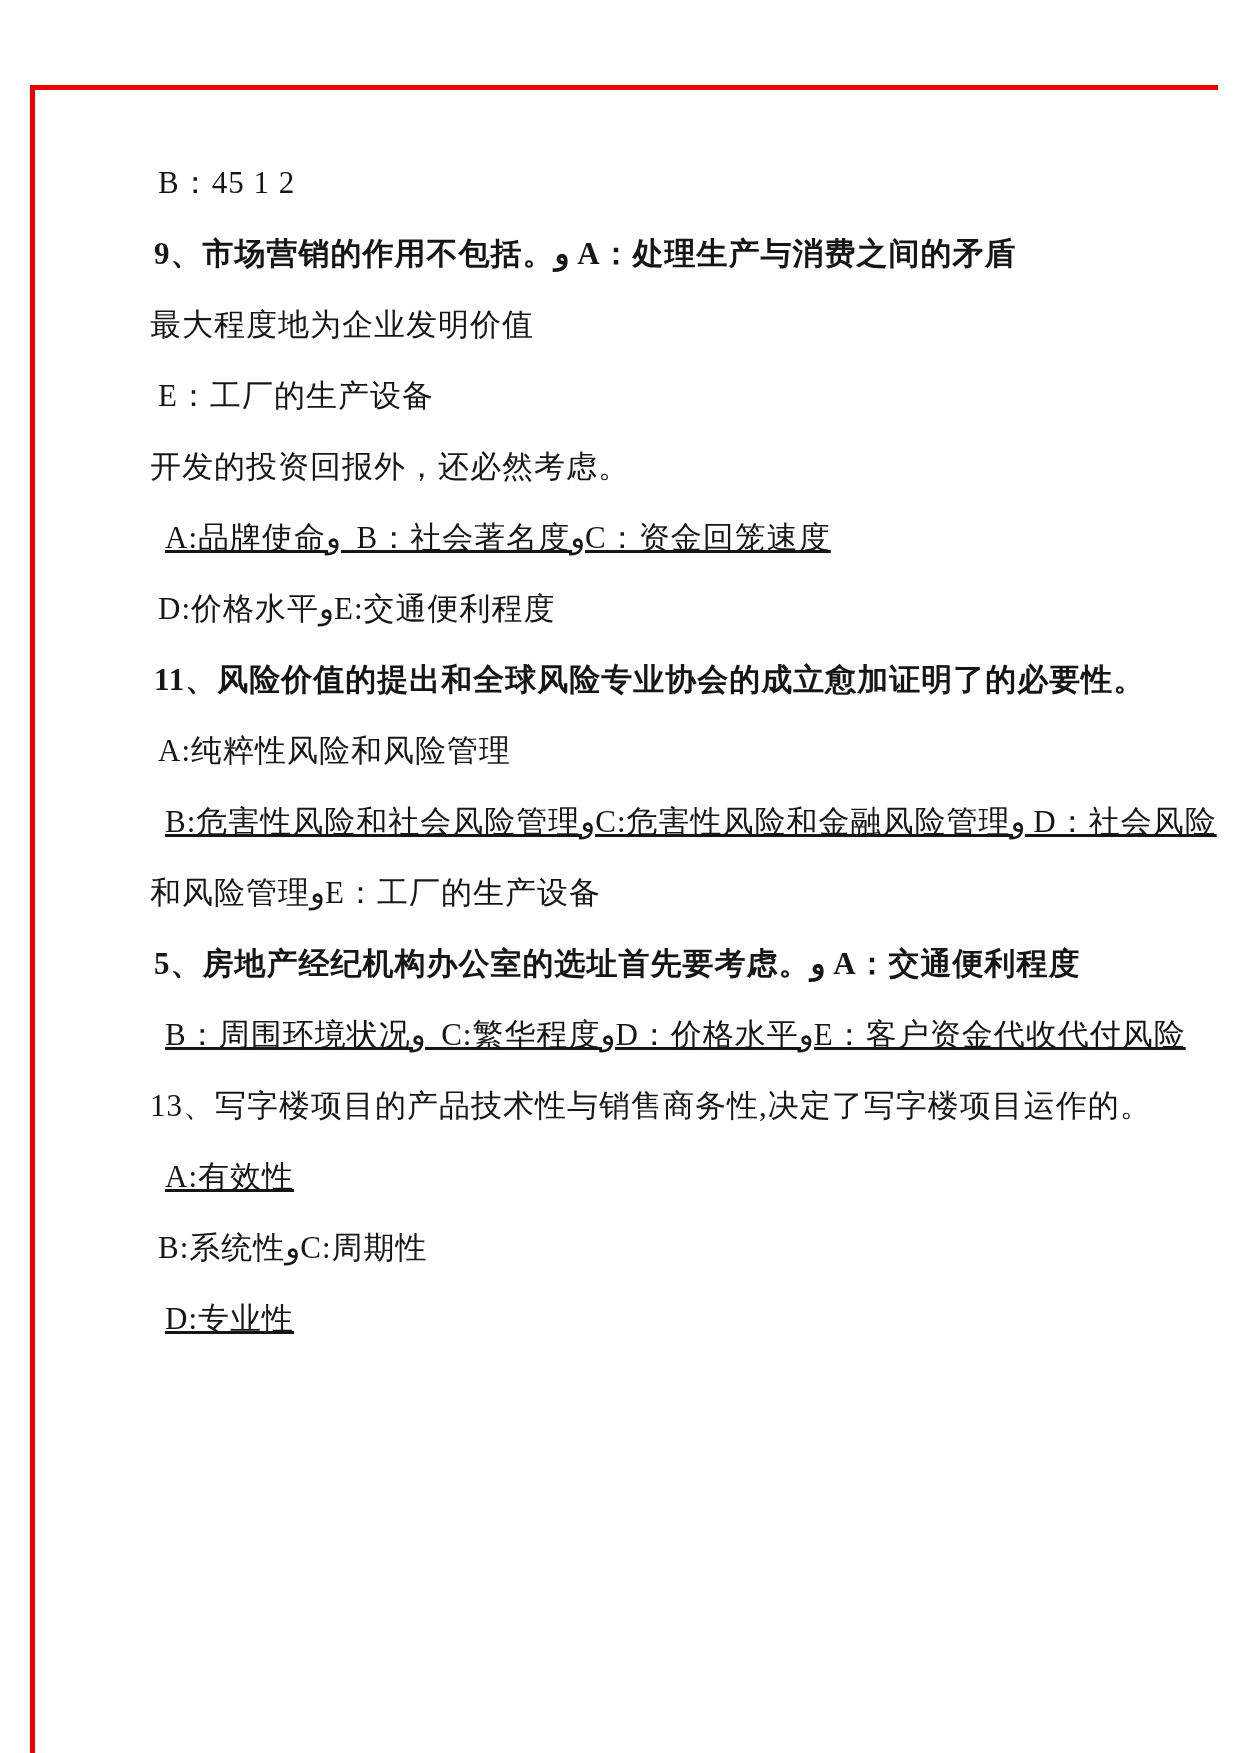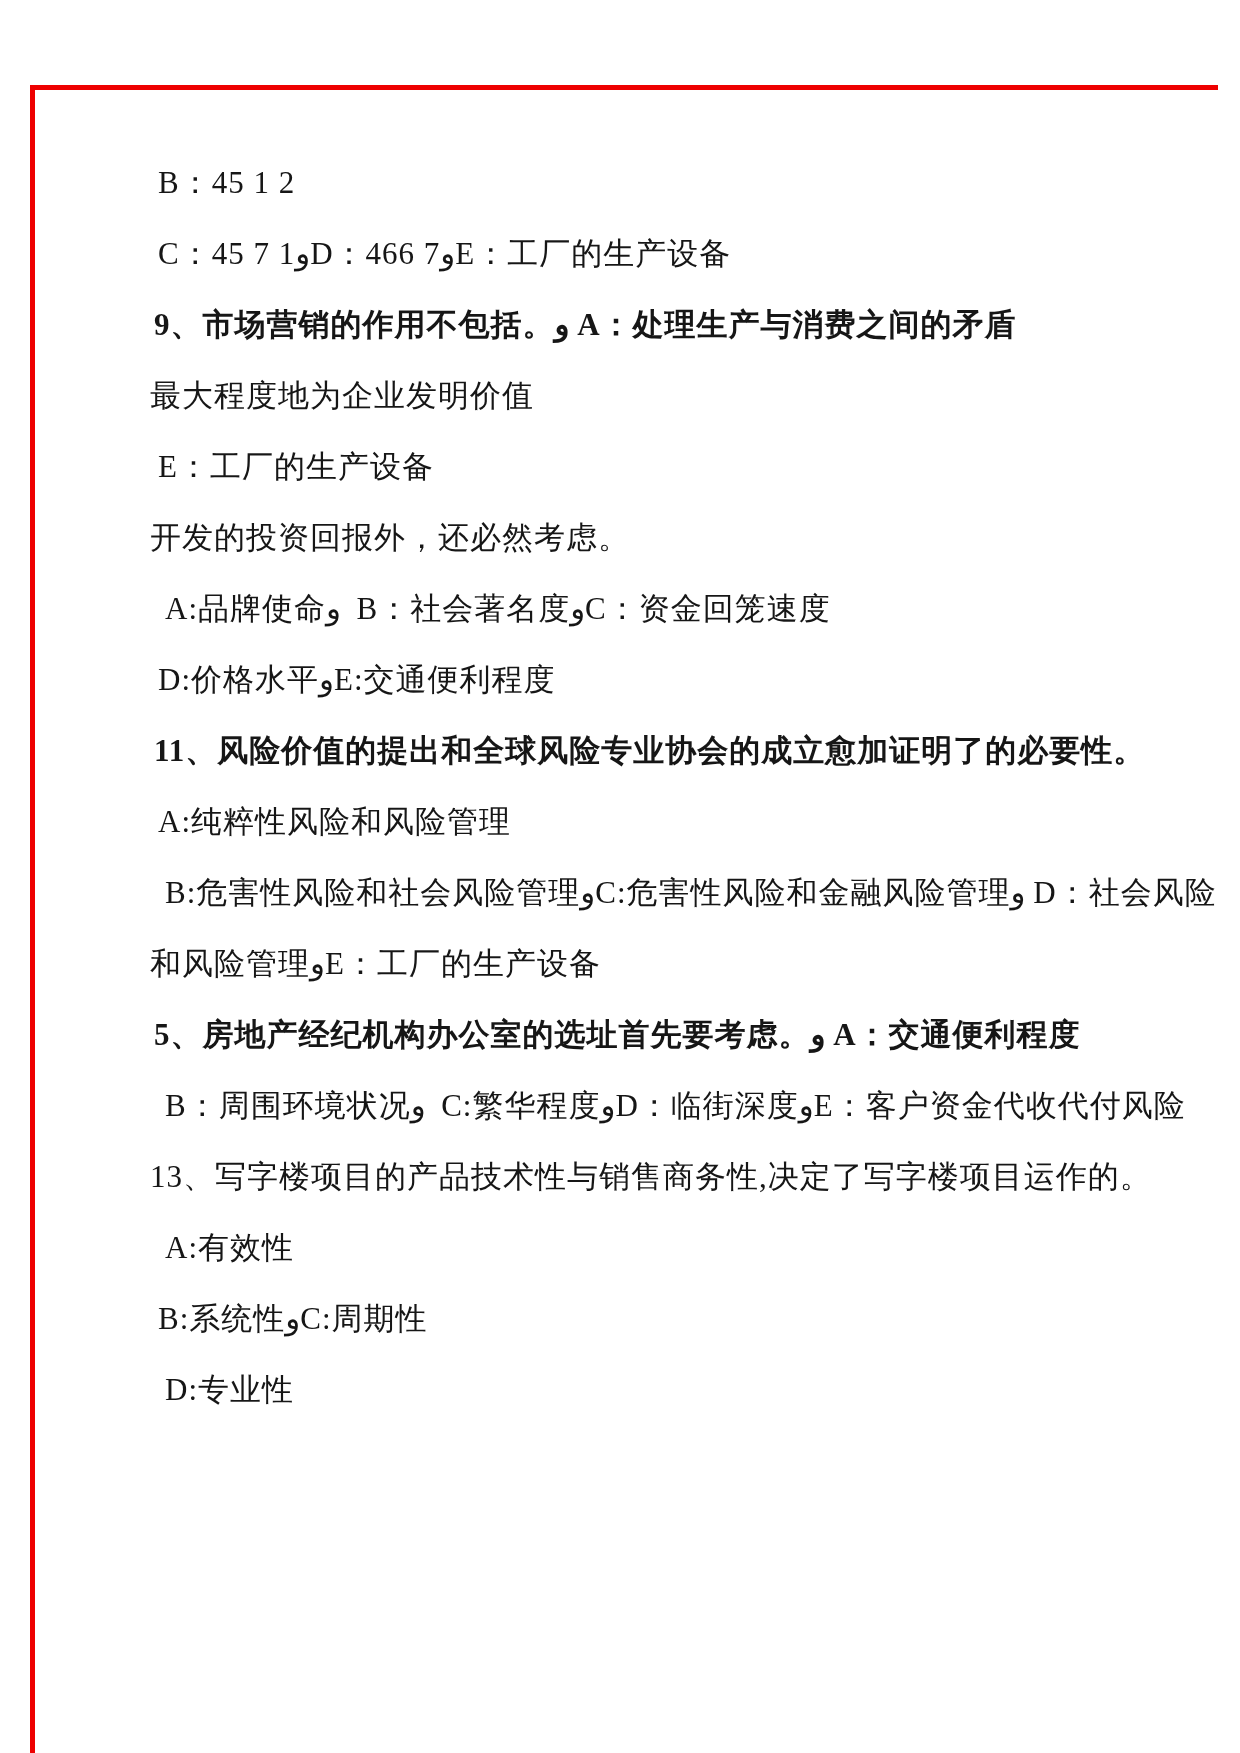--- a/index.html
+++ b/index.html
@@ -46,42 +46,41 @@
     align-items: center;
     font-size: 31px;
     letter-spacing: 1px;
     white-space: pre;
     direction: ltr;
     unicode-bidi: bidi-override; 
   }
   .ind0 { padding-left: 0; }
   .ind1 { padding-left: 4px; font-weight: bold; }
   .ind2 { padding-left: 8px; }
-  .ind3 { padding-left: 15px; }
+  .ind3 { padding-left: 15px; text-decoration: underline; }
 </style>
 </head>
 <body>
 
 <div class="page">
   <div class="rule-h"></div>
   <div class="rule-v"></div>
 
   <div class="content">
     <div class="line ind2">B：45 1 2</div>
-    <div class="line ind2">C：45 7 1وD：466 7وE：工厂的生产设备</div>
     <div class="line ind1">9、市场营销的作用不包括。و A：处理生产与消费之间的矛盾</div>
     <div class="line ind0">最大程度地为企业发明价值</div>
     <div class="line ind2">E：工厂的生产设备</div>
     <div class="line ind0">开发的投资回报外，还必然考虑。</div>
     <div class="line ind3">A:品牌使命و  B：社会著名度وC：资金回笼速度</div>
     <div class="line ind2">D:价格水平وE:交通便利程度</div>
     <div class="line ind1">11、风险价值的提出和全球风险专业协会的成立愈加证明了的必要性。</div>
     <div class="line ind2">A:纯粹性风险和风险管理</div>
     <div class="line ind3">B:危害性风险和社会风险管理وC:危害性风险和金融风险管理و D：社会风险</div>
     <div class="line ind0">和风险管理وE：工厂的生产设备</div>
     <div class="line ind1">5、房地产经纪机构办公室的选址首先要考虑。و A：交通便利程度</div>
-    <div class="line ind3">B：周围环境状况و  C:繁华程度وD：临街深度وE：客户资金代收代付风险</div>
+    <div class="line ind3">B：周围环境状况و  C:繁华程度وD：价格水平وE：客户资金代收代付风险</div>
     <div class="line ind0">13、写字楼项目的产品技术性与销售商务性,决定了写字楼项目运作的。</div>
     <div class="line ind3">A:有效性</div>
     <div class="line ind2">B:系统性وC:周期性</div>
     <div class="line ind3">D:专业性</div>
   </div>
 </div>
 
 </body></html>

